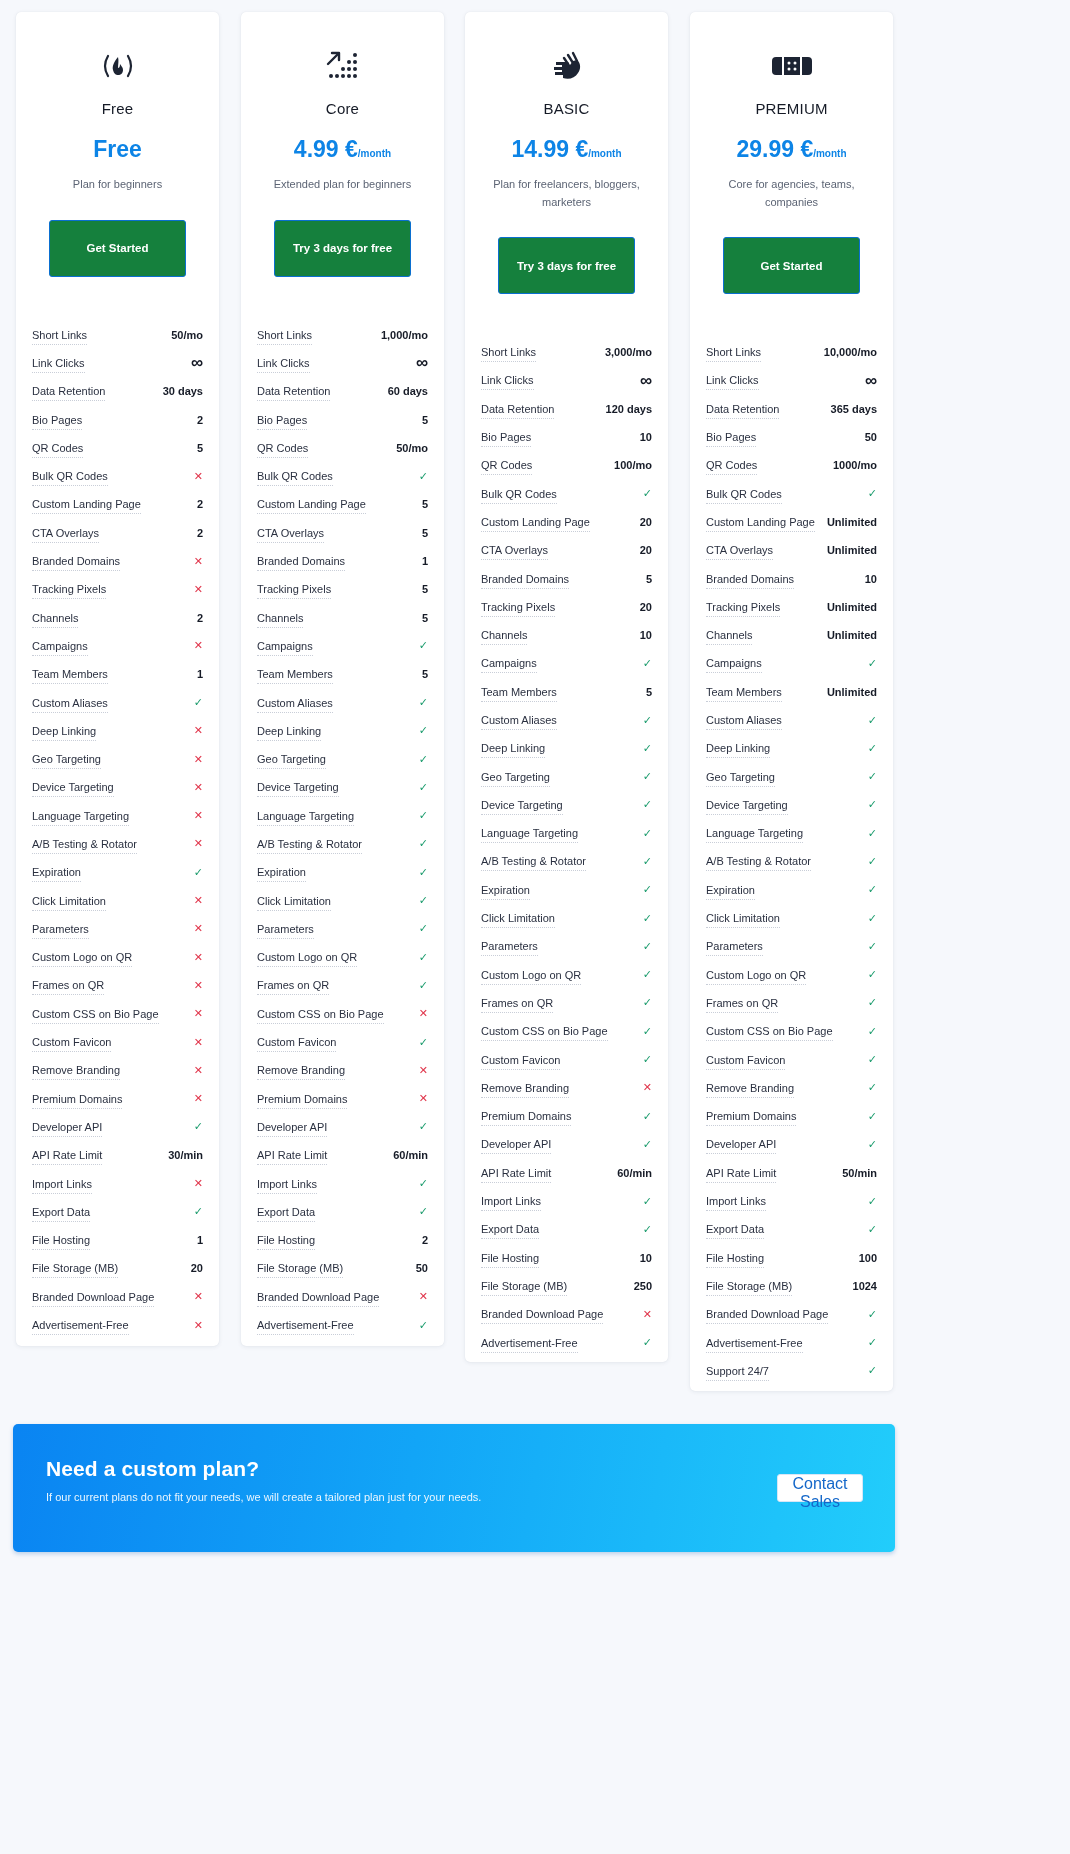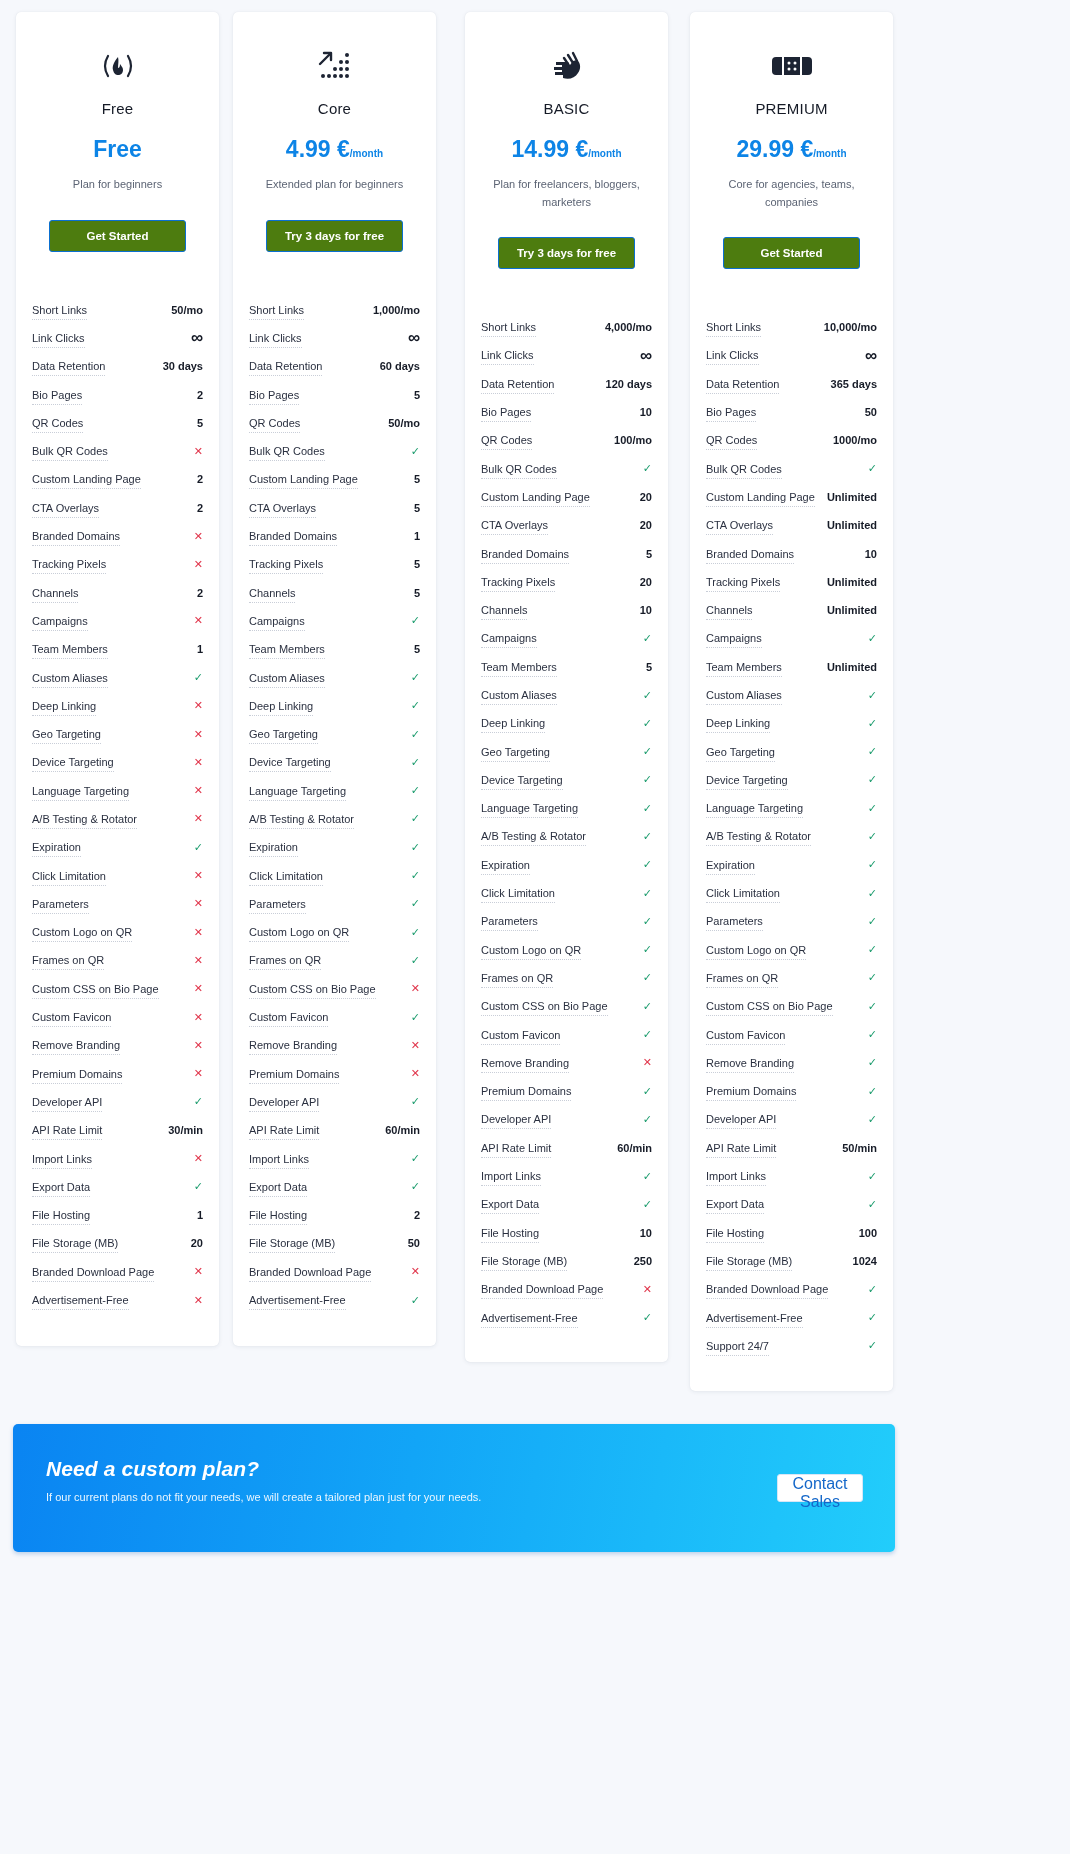--- a/index.html
+++ b/index.html
@@ -14,22 +14,22 @@
     padding: 0 16px;
   }
   .card .head { text-align: center; }
   .icon-wrap { height: 32px; margin-top: 38px; display: flex; justify-content: center; align-items: center; }
   .icon-wrap svg { display: block; }
   .plan-name { margin-top: 18px; font-size: 15px; color: #151a26; letter-spacing: 0.2px; height: 18px; line-height: 18px; }
   .price { margin-top: 18px; height: 26px; line-height: 26px; color: #0d84e6; font-weight: bold; font-size: 23px; }
   .price .per { font-size: 10px; font-weight: bold; }
   .desc { margin-top: 14px; font-size: 11px; color: #5c6474; line-height: 17.5px; padding: 0 6px; }
   .cta {
-    display: block; margin: 0 auto; width: 137px; height: 32px;
-    background: #4d7c0f; color: #fff; border: 1px solid #0a6fd0; border-radius: 3px;
+    display: block; margin: 0 auto; width: 137px; height: 57px;
+    background: #15803d; color: #fff; border: 1px solid #0a6fd0; border-radius: 3px;
     font-family: "Liberation Sans", sans-serif; font-size: 11.5px; font-weight: bold;
     cursor: pointer;
   }
   .features { list-style: none; }
   .feat {
     height: 28.3px; display: flex; align-items: center; justify-content: space-between;
     font-size: 11px;
   }
   .feat .label {
     color: #2a3040; border-bottom: 1px dotted #c9ced8; padding-bottom: 3px; margin-top: 4px;
@@ -39,21 +39,21 @@
   .feat .val.cross { color: #e0344a; font-weight: normal; }
   .feat .val.inf { font-size: 17px; font-weight: bold; line-height: 11px; }
 
   .banner {
     position: absolute; left: 13px; top: 1424px; width: 882px; height: 128px;
     border-radius: 5px;
     background: linear-gradient(100deg, #0a84f2 0%, #12a5f7 45%, #22cdfb 100%);
     box-shadow: 0 2px 4px rgba(10, 90, 180, 0.25);
     color: #fff;
   }
-  .banner h2 { position: absolute; left: 33px; top: 33px; font-size: 21px; font-weight: bold; letter-spacing: 0.1px; font-style: italic; }
+  .banner h2 { position: absolute; left: 33px; top: 33px; font-size: 21px; font-weight: bold; letter-spacing: 0.1px; }
   .banner p { position: absolute; left: 33px; top: 67px; font-size: 11px; color: #eaf6ff; }
   .banner .contact {
     position: absolute; left: 764px; top: 50px; width: 86px; height: 28px;
     background: #ffffff; color: #1467c9; border: 1px solid #d7e6f6; border-radius: 3px;
     font-family: "Liberation Sans", sans-serif; font-size: 16px; cursor: pointer;
   }
 </style>
 </head>
 <body>
 
@@ -216,21 +216,21 @@
           <span class="label">Branded Download Page</span>
           <span class="val cross">✕</span>
         </li>
         <li class="feat">
           <span class="label">Advertisement-Free</span>
           <span class="val cross">✕</span>
         </li>
       </ul>
   </div>
 
-  <div class="card" style="left:233px;height:1334px;">
+  <div class="card" style="left:241px;height:1334px;">
     <div class="head">
       <div class="icon-wrap">
         <svg width="36" height="30" viewBox="0 0 36 30">
           <path d="M3 13 L13 3" stroke="#1d2433" stroke-width="2.4" stroke-linecap="round"></path>
           <path d="M7 2 L14 2 L14 9" fill="none" stroke="#1d2433" stroke-width="2.4" stroke-linecap="round" stroke-linejoin="round"></path>
           <g fill="#1d2433">
             <circle cx="30" cy="4" r="2"></circle>
             <circle cx="24" cy="11" r="2"></circle>
               <circle cx="30" cy="11" r="2"></circle>
             <circle cx="18" cy="18" r="2"></circle>
@@ -412,21 +412,21 @@
       <div class="plan-name">BASIC</div>
       <div class="price"><span>14.99 €</span><span class="per">/month</span></div>
       <div class="desc">Plan for freelancers, bloggers, marketers</div>
       <div style="height:26px"></div>
       <button class="cta">Try 3 days for free</button>
       <div style="height:44px"></div>
     </div>
     <ul class="features">
         <li class="feat">
           <span class="label">Short Links</span>
-          <span class="val">4,000/mo</span>
+          <span class="val">3,000/mo</span>
         </li>
         <li class="feat">
           <span class="label">Link Clicks</span>
           <span class="val inf">∞</span>
         </li>
         <li class="feat">
           <span class="label">Data Retention</span>
           <span class="val">120 days</span>
         </li>
         <li class="feat">

